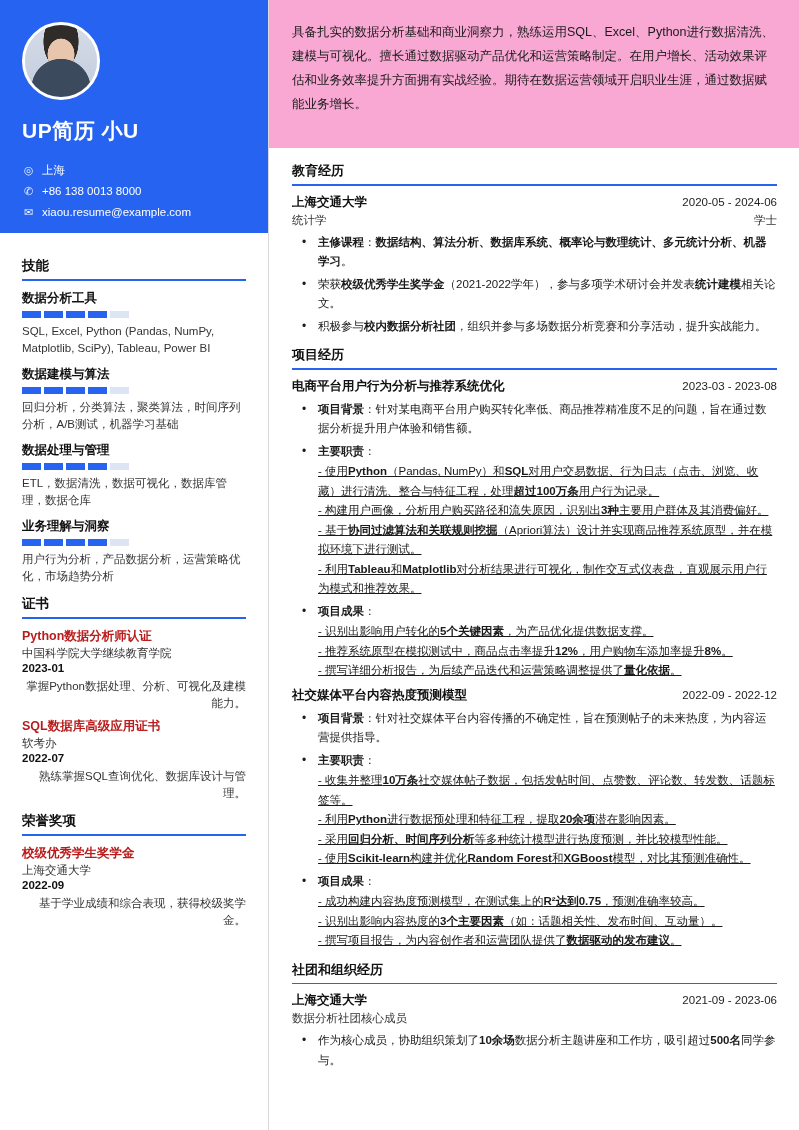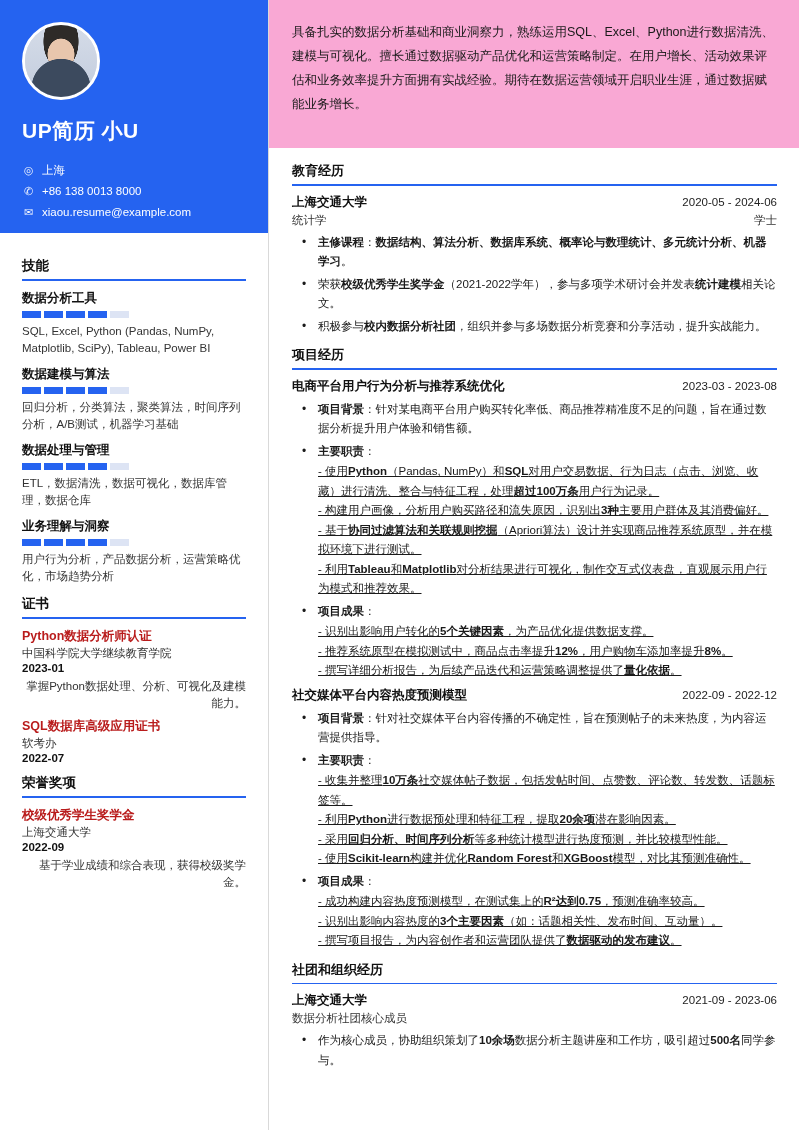--- a/index.html
+++ b/index.html
@@ -191,20 +191,21 @@
           <div class="cert-name">Python数据分析师认证</div>
           <div class="cert-org">中国科学院大学继续教育学院</div>
           <div class="cert-date">2023-01</div>
           <div class="cert-desc">掌握Python数据处理、分析、可视化及建模能力。</div>
         </div>
 
         <div>
           <div class="cert-name">SQL数据库高级应用证书</div>
           <div class="cert-org">软考办</div>
           <div class="cert-date">2022-07</div>
+          <div class="cert-desc">熟练掌握SQL查询优化、数据库设计与管理。</div>
         </div>
       </section>
 
       <section>
         <div class="sec-title">荣誉奖项</div>
         <div class="sec-rule"></div>
 
         <div>
           <div class="cert-name">校级优秀学生奖学金</div>
           <div class="cert-org">上海交通大学</div>

